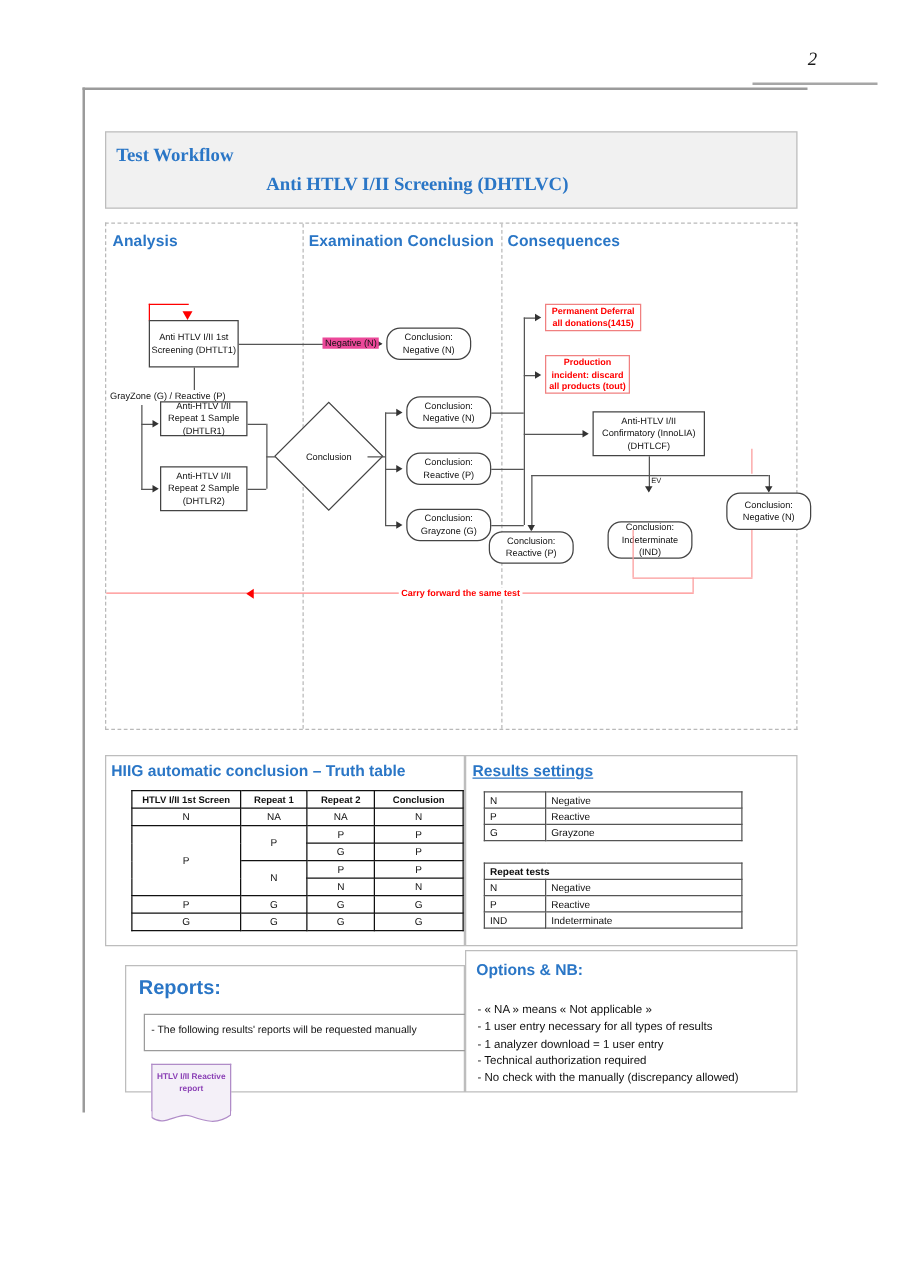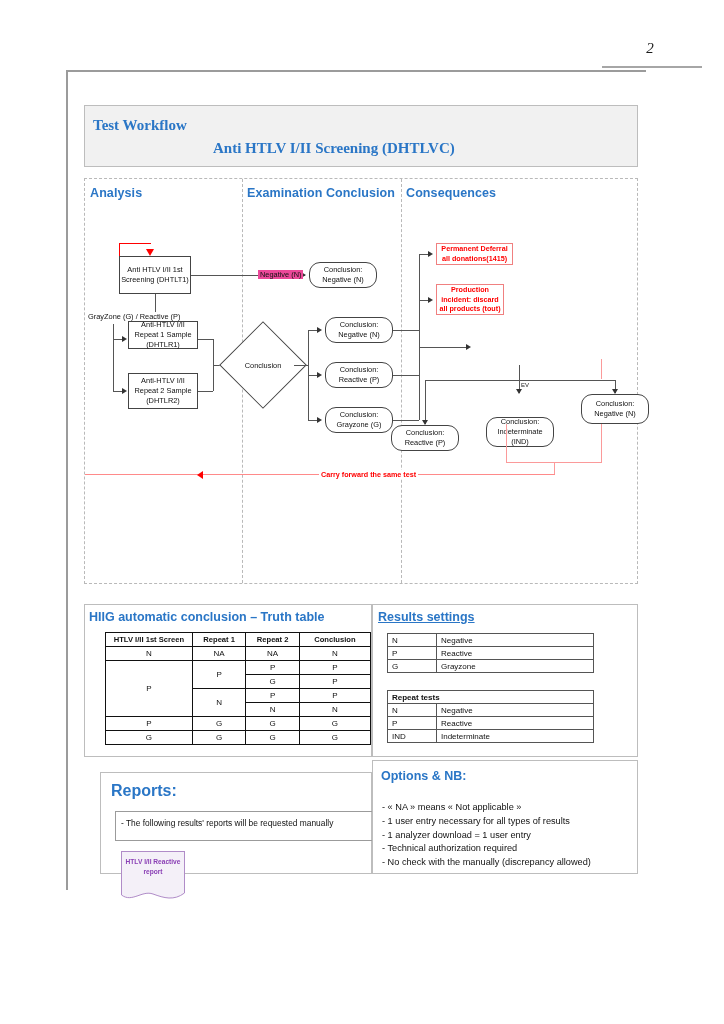--- a/index.html
+++ b/index.html
@@ -205,20 +205,21 @@
   <div class="ln h" style="left:334px;top:75px;width:12px;"></div>
   <div class="arw right" style="left:343px;top:71.5px;"></div>
   <div class="node redbox" style="left:351px;top:64px;width:77px;height:22px;">Permanent Deferral all donations(1415)</div>
 
   <div class="ln h" style="left:334px;top:121px;width:12px;"></div>
   <div class="arw right" style="left:343px;top:117.5px;"></div>
   <div class="node redbox" style="left:351px;top:105px;width:68px;height:31px;">Production incident: discard all products (tout)</div>
 
   <div class="ln h" style="left:334px;top:168px;width:50px;"></div>
   <div class="arw right" style="left:381px;top:164.5px;"></div>
+  <div class="node" style="left:389px;top:150px;width:90px;height:36px;">Anti-HTLV I/II Confirmatory (InnoLIA) (DHTLCF)</div>
 
   <div class="ln v" style="left:434px;top:186px;height:15px;"></div>
   <div class="ln h" style="left:340px;top:201px;width:190px;"></div>
   <div class="ln v" style="left:340px;top:201px;height:44px;"></div>
   <div class="arw down" style="left:336.5px;top:241px;"></div>
   <div class="ln v" style="left:434px;top:201px;height:13px;"></div>
   <div class="arw down" style="left:430.5px;top:210px;"></div>
   <div class="ev-txt" style="left:436px;top:203px;">EV</div>
   <div class="ln v" style="left:530px;top:201px;height:13px;"></div>
   <div class="arw down" style="left:526.5px;top:210px;"></div>

